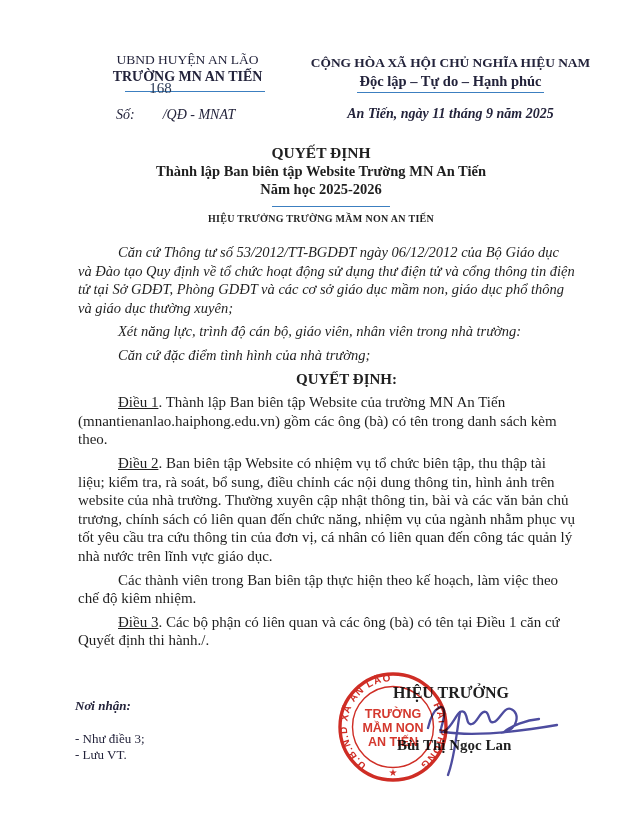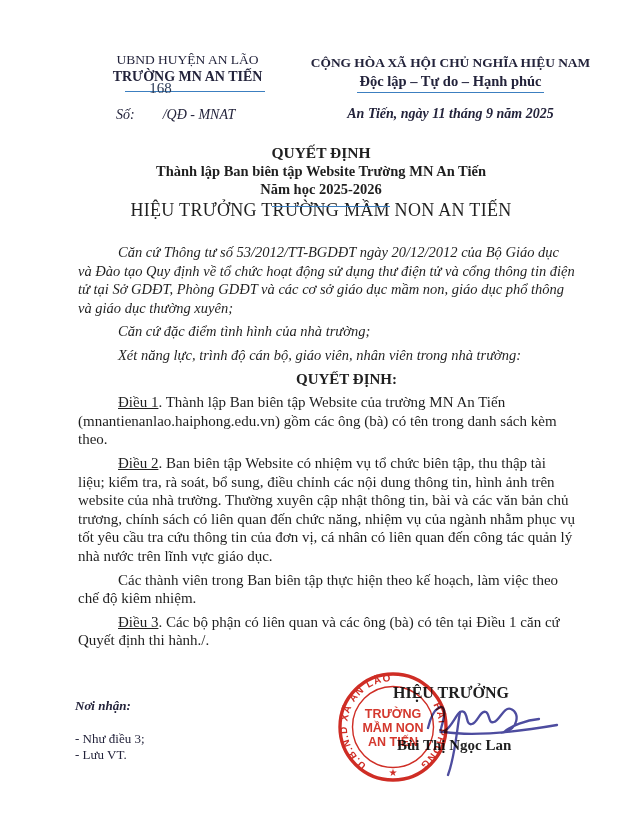--- a/index.html
+++ b/index.html
@@ -23,21 +23,21 @@
   .nat-title{font-size:13.4px;font-weight:bold;}
   .nat-motto{display:inline-block;font-size:14.5px;font-weight:bold;margin-top:2px;
              border-bottom:1.7px solid #3c7fc0;padding:0 2px 2px 2px;}
   .place-date{font-size:14px;font-weight:bold;font-style:italic;margin-top:13px;}
   
   .title-block{position:absolute;left:0;top:144px;width:642px;text-align:center;}
   .doc-type{font-size:15.5px;font-weight:bold;}
   .doc-subject{font-size:14.5px;font-weight:bold;margin-top:1px;}
   .doc-year{font-size:14.5px;font-weight:bold;margin-top:1px;}
   .year-underline{position:absolute;left:272px;top:62px;width:118px;border-top:1.7px solid #3c7fc0;}
-  .issuer{font-size:18px;font-weight:normal;margin-top:2px;letter-spacing:.3px;}
+  .issuer{font-size:10px;font-weight:bold;margin-top:15px;letter-spacing:.3px;}
   
   .body-block{position:absolute;left:78px;top:243px;width:497px;}
   .body-block p{margin:0 0 5px 0;text-indent:40px;line-height:18.6px;}
   .preamble p{font-style:italic;font-size:14.5px;}
   .decision-word{font-size:15px;font-weight:bold;text-align:center;margin:7px 0 7px 0;text-indent:0;}
   .article{font-size:15px;}
   .article-label{text-decoration:underline;}
   
   .recipients{position:absolute;left:75px;top:698px;font-size:13px;color:#23233b;}
   .recipients-title{font-weight:bold;font-style:italic;margin-bottom:17px;}
@@ -70,23 +70,23 @@
   <div class="title-block">
     <div class="doc-type">QUYẾT ĐỊNH</div>
     <div class="doc-subject">Thành lập Ban biên tập Website Trường MN An Tiến</div>
     <div class="doc-year">Năm học 2025-2026</div>
     <div class="year-underline"></div>
     <div class="issuer">HIỆU TRƯỞNG TRƯỜNG MẦM NON AN TIẾN</div>
   </div>
 
   <div class="body-block">
     <div class="preamble">
-      <p>Căn cứ Thông tư số 53/2012/TT-BGDĐT ngày 20/12/2012 của Bộ Giáo dục và Đào tạo Quy định về tổ chức hoạt động sử dụng thư điện tử và cổng thông tin điện tử tại Sở GDĐT, Phòng GDĐT và các cơ sở giáo dục mầm non, giáo dục phổ thông và giáo dục thường xuyên;</p>
+      <p>Căn cứ Thông tư số 53/2012/TT-BGDĐT ngày 06/12/2012 của Bộ Giáo dục và Đào tạo Quy định về tổ chức hoạt động sử dụng thư điện tử và cổng thông tin điện tử tại Sở GDĐT, Phòng GDĐT và các cơ sở giáo dục mầm non, giáo dục phổ thông và giáo dục thường xuyên;</p>
+      <p>Xét năng lực, trình độ cán bộ, giáo viên, nhân viên trong nhà trường:</p>
       <p>Căn cứ đặc điểm tình hình của nhà trường;</p>
-      <p>Xét năng lực, trình độ cán bộ, giáo viên, nhân viên trong nhà trường:</p>
     </div>
 
     <p class="decision-word">QUYẾT ĐỊNH:</p>
 
     <p class="article"><span class="article-label">Điều 1</span><span>. Thành lập Ban biên tập Website của trường MN An Tiến (mnantienanlao.haiphong.edu.vn) gồm các ông (bà) có tên trong danh sách kèm theo.</span></p>
 
     <p class="article"><span class="article-label">Điều 2</span><span>. Ban biên tập Website có nhiệm vụ tổ chức biên tập, thu thập tài liệu; kiểm tra, rà soát, bổ sung, điều chỉnh các nội dung thông tin, hình ảnh trên website của nhà trường. Thường xuyên cập nhật thông tin, bài và các văn bản chủ trương, chính sách có liên quan đến chức năng, nhiệm vụ của ngành nhằm phục vụ tốt yêu cầu tra cứu thông tin của đơn vị, cá nhân có liên quan đến công tác quản lý nhà nước trên lĩnh vực giáo dục.</span></p>
 
     <p class="article"><span>Các thành viên trong Ban biên tập thực hiện theo kế hoạch, làm việc theo chế độ kiêm nhiệm.</span></p>
 

